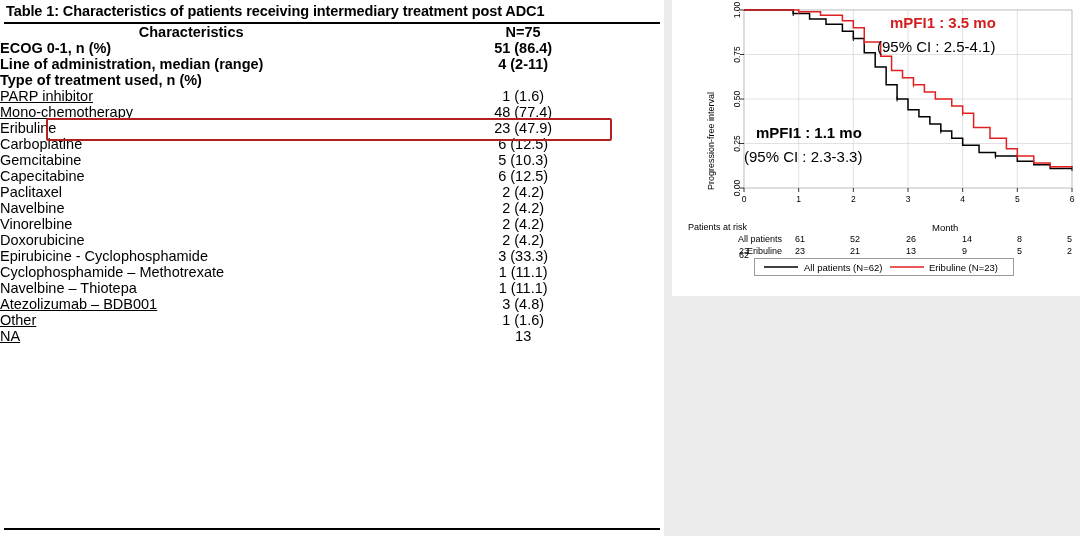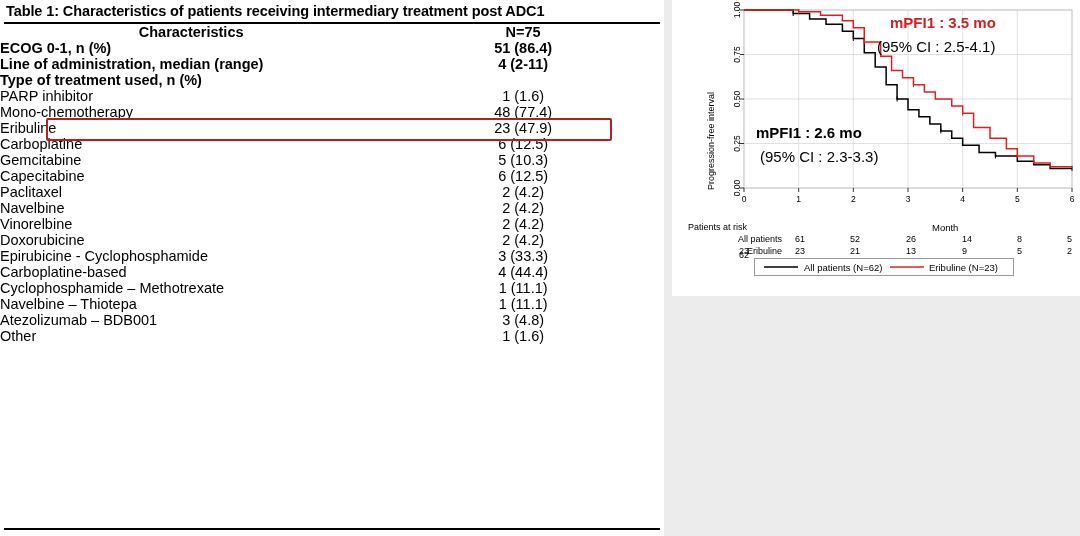--- a/index.html
+++ b/index.html
@@ -71,21 +71,21 @@
     white-space: nowrap;
   }
   .cell-value {
     font-size: 14.5px;
     color: #000;
     text-align: center;
     padding: 4px 0 4px 0;
     white-space: nowrap;
   }
   .lvl-0 { padding-left: 6px; font-weight: bold; }
-  .lvl-1 { padding-left: 30px; font-weight: normal; }
+  .lvl-1 { padding-left: 30px; font-weight: normal; text-decoration: underline; }
   .lvl-2 { padding-left: 56px; font-weight: normal; }
   .lvl-0v { font-weight: bold; }
   #highlight-box {
     position: absolute;
     border: 2px solid #b32020;
     border-radius: 2px;
     pointer-events: none;
   }
 
   
@@ -248,38 +248,38 @@
           </tr>
           <tr>
             <td class="cell-label lvl-2">Doxorubicine</td>
             <td class="cell-value">2 (4.2)</td>
           </tr>
           <tr>
             <td class="cell-label lvl-2">Epirubicine - Cyclophosphamide</td>
             <td class="cell-value">3 (33.3)</td>
           </tr>
           <tr>
-            <td class="cell-label lvl-2">Carboplatine-based</td>
-            <td class="cell-value">4 (44.4)</td>
-          </tr>
-          <tr>
             <td class="cell-label lvl-2">Cyclophosphamide – Methotrexate</td>
             <td class="cell-value">1 (11.1)</td>
           </tr>
           <tr>
             <td class="cell-label lvl-2">Navelbine – Thiotepa</td>
             <td class="cell-value">1 (11.1)</td>
           </tr>
           <tr>
             <td class="cell-label lvl-1">Atezolizumab – BDB001</td>
             <td class="cell-value">3 (4.8)</td>
           </tr>
           <tr>
             <td class="cell-label lvl-1">Other</td>
             <td class="cell-value">1 (1.6)</td>
+          </tr>
+          <tr>
+            <td class="cell-label lvl-1">NA</td>
+            <td class="cell-value">13</td>
           </tr>
         </tbody>
     </table>
     <div id="highlight-box" style="left: 46px; top: 118px; width: 562px; height: 19px; border-color: rgb(179, 32, 32);"></div>
     <div id="table-rule-bottom"></div>
   </div>
 
   <div id="figure-panel">
     <div id="fig-inner">
 
@@ -333,22 +333,22 @@
           <path d="M72,10 L104.8,10 L104.8,10 L126.66666666666666,10 L126.66666666666666,11.780000000000001 L148.53333333333333,11.780000000000001 L148.53333333333333,15.340000000000003 L170.39999999999998,15.340000000000003 L170.39999999999998,20.680000000000007 L181.33333333333331,20.680000000000007 L181.33333333333331,27.799999999999983 L192.26666666666668,27.799999999999983 L192.26666666666668,42.04000000000002 L208.66666666666669,42.04000000000002 L208.66666666666669,56.28 L219.6,56.28 L219.6,70.52 L230.53333333333333,70.52 L230.53333333333333,77.64 L241.4666666666667,77.64 L241.4666666666667,84.76 L252.39999999999998,84.76 L252.39999999999998,91.88 L263.33333333333337,91.88 L263.33333333333337,99 L279.73333333333335,99 L279.73333333333335,106.11999999999999 L290.66666666666663,106.11999999999999 L290.66666666666663,113.24000000000001 L301.6,113.24000000000001 L301.6,127.47999999999999 L318,127.47999999999999 L318,138.16 L334.4,138.16 L334.4,148.84 L345.33333333333337,148.84 L345.33333333333337,155.96 L361.73333333333335,155.96 L361.73333333333335,163.07999999999998 L378.1333333333333,163.07999999999998 L378.1333333333333,166.64 L400,166.64 L400,166.64" fill="none" stroke="#e02020" stroke-width="1.5"></path>
           <line x1="126.66666666666666" y1="9.280000000000001" x2="126.66666666666666" y2="14.280000000000001" stroke="#e02020" stroke-width="1"></line>
           <line x1="192.26666666666668" y1="39.54000000000002" x2="192.26666666666668" y2="44.54000000000002" stroke="#e02020" stroke-width="1"></line>
           <line x1="241.4666666666667" y1="82.26" x2="241.4666666666667" y2="87.26" stroke="#e02020" stroke-width="1"></line>
           <line x1="290.66666666666663" y1="110.74000000000001" x2="290.66666666666663" y2="115.74000000000001" stroke="#e02020" stroke-width="1"></line>
           <line x1="345.33333333333337" y1="153.46" x2="345.33333333333337" y2="158.46" stroke="#e02020" stroke-width="1"></line>
         </svg>
 
       <div class="fig-label annot-red" style="left:218px; top:14px;">mPFI1 : 3.5 mo</div>
       <div class="fig-label annot-red-sub" style="left:205px; top:38px;">(95% CI : 2.5-4.1)</div>
-      <div class="fig-label annot-black" style="left:84px; top:124px;">mPFI1 : 2.6 mo</div>
-      <div class="fig-label annot-black-sub" style="left:72px; top:148px;padding-left:16px;">(95% CI : 2.3-3.3)</div>
+      <div class="fig-label annot-black" style="left:84px; top:124px;">mPFI1 : 1.1 mo</div>
+      <div class="fig-label annot-black-sub" style="left:72px; top:148px;">(95% CI : 2.3-3.3)</div>
 
       <div class="fig-label" id="xlab" style="left:228px; top:222px;margin-left:32px;">Month</div>
 
       <div class="fig-label risk-title" style="left:16px; top:222px;">Patients at risk</div>
       <div id="risk-table">
           <div class="fig-label risk-row-label" style="left: 0px; top: 234px; width: 66px;">All patients</div>
           <div class="fig-label risk-num" style="left: 67px; top: 250px;">62</div>
           <div class="fig-label risk-num" style="left: 123px; top: 234px;">61</div>
           <div class="fig-label risk-num" style="left: 178px; top: 234px;">52</div>
           <div class="fig-label risk-num" style="left: 234px; top: 234px;">26</div>

